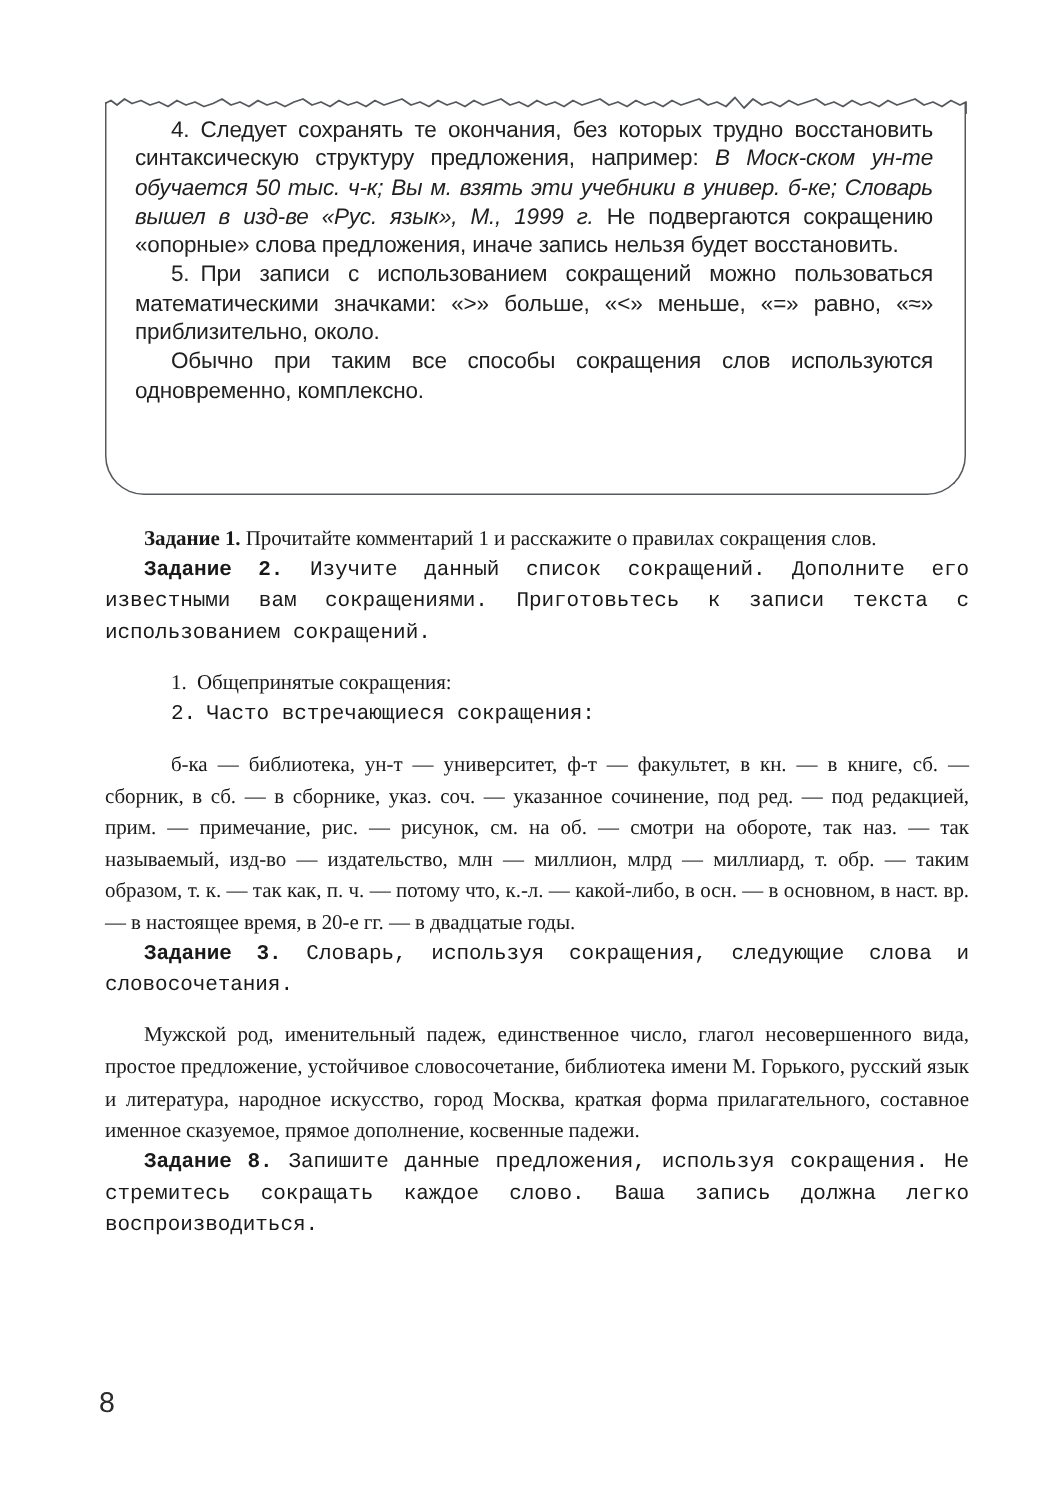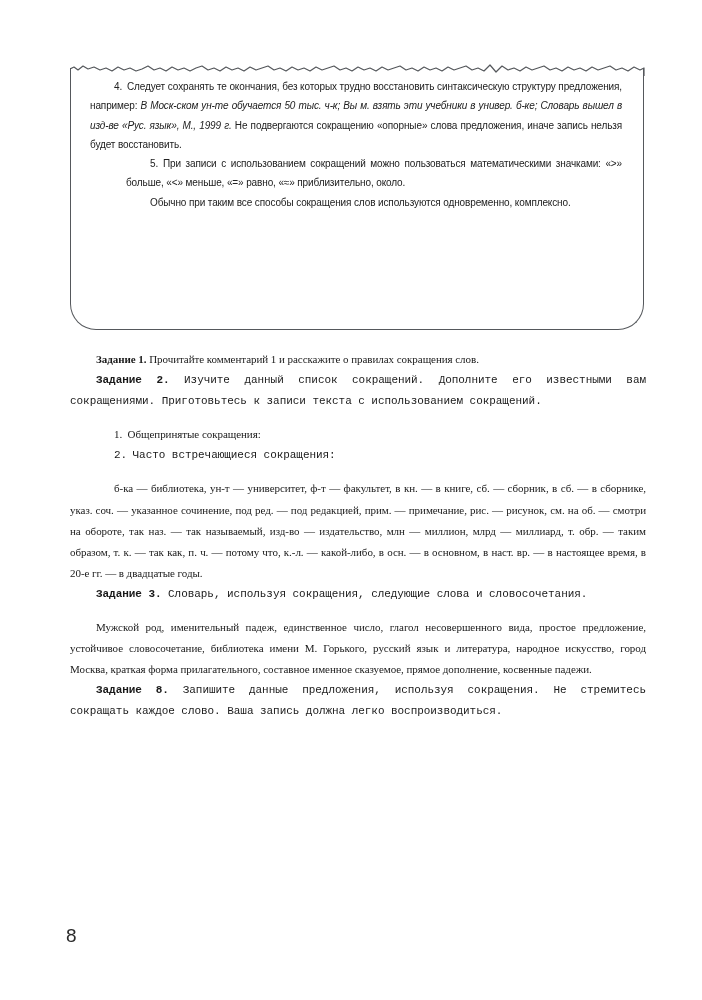--- a/index.html
+++ b/index.html
@@ -59,48 +59,47 @@
     position: absolute;
     left: 0;
     top: 14px;
     width: 574px;
     box-sizing: border-box;
     padding: 0 22px 0 20px;
   }
 
   .sans-body {
     font-family: "Liberation Sans", "DejaVu Sans", sans-serif;
-    font-size: 10px;
+    font-size: 15px;
     line-height: 19.3px;
     text-align: justify;
     color: #212121;
     margin: 0;
     letter-spacing: -0.12px;
   }
   .sans-body + .sans-body {
     margin-top: 0;
-    margin-left: 36px;
   }
   .ind {
     text-indent: 24px;
   }
   .ital {
     font-style: italic;
   }
 
   
   #exercises {
     position: absolute;
     left: 70px;
     top: 349px;
     width: 576px;
   }
   .serif-p {
     font-family: "Liberation Serif", "DejaVu Serif", serif;
-    font-size: 11px;
+    font-size: 14px;
     line-height: 21.1px;
     text-align: justify;
     text-indent: 26px;
     margin: 0;
     color: #191919;
     letter-spacing: -0.05px;
   }
   .serif-p.gap {
     font-family: Liberation Mono, monospace;
   }

